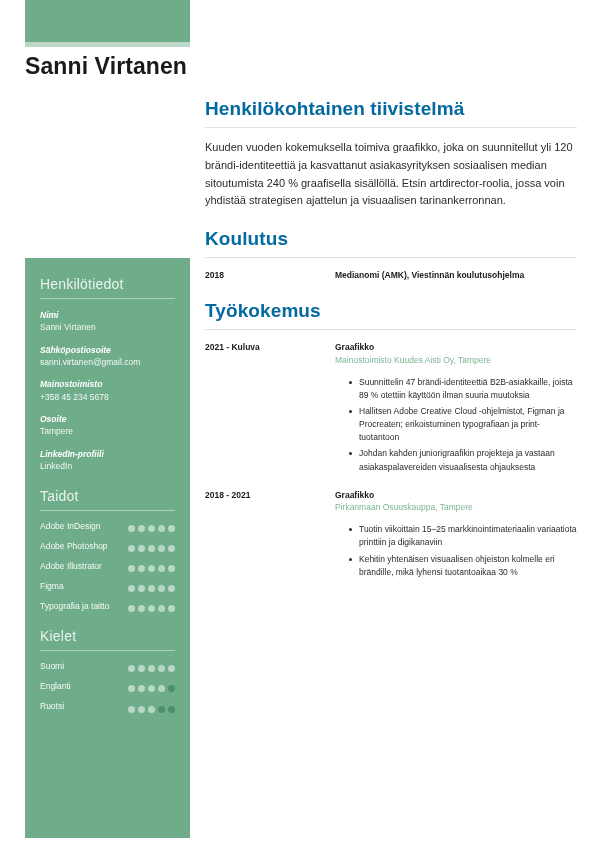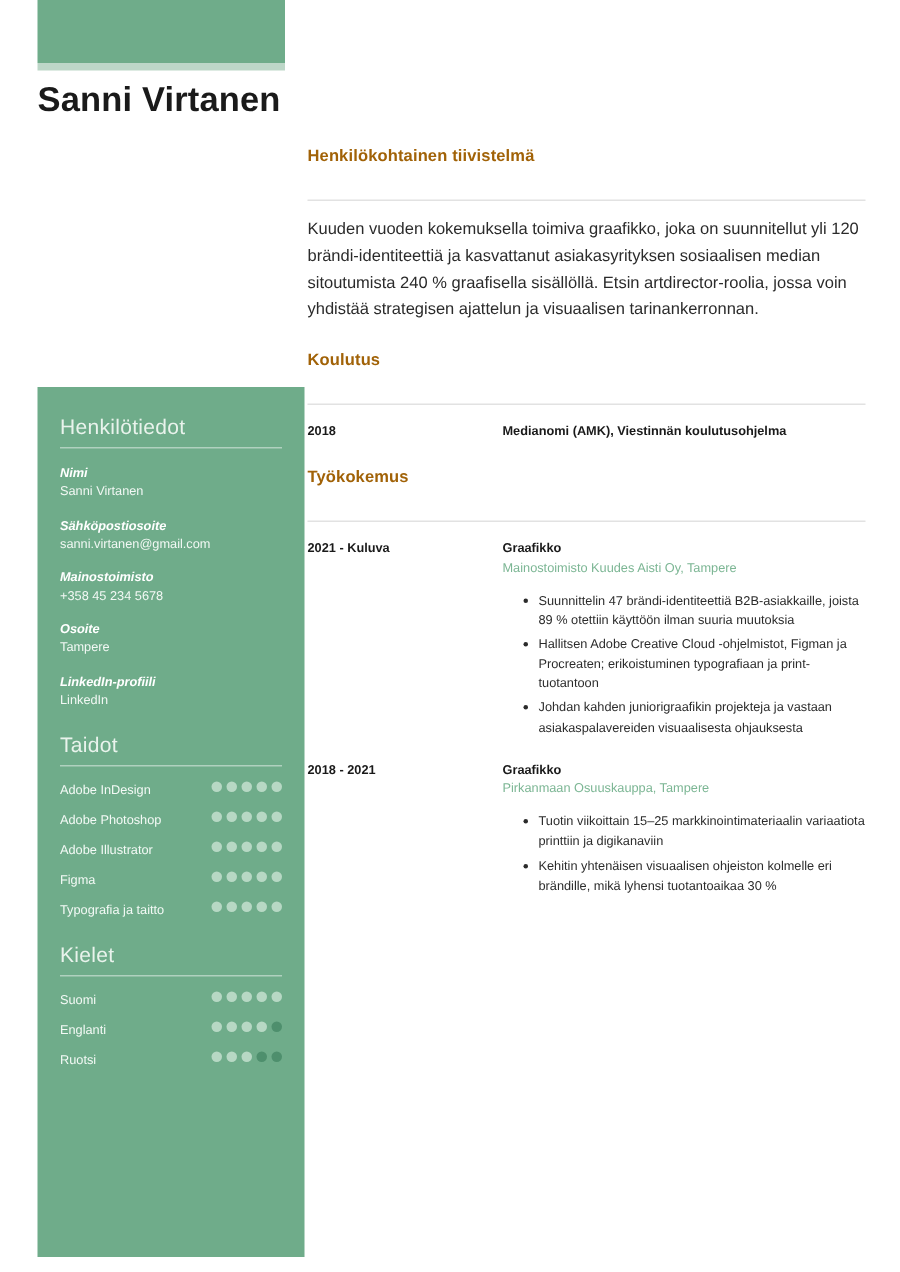--- a/index.html
+++ b/index.html
@@ -48,21 +48,21 @@
     color: #1a1a1a;
     letter-spacing: 0.1px;
     line-height: 1.2;
   }
 
   
   .sidebar {
     position: absolute;
     left: 25px;
     top: 258px;
-    width: 178px;
+    width: 165px;
     height: 580px;
     background: #6FAC8A;
     padding: 18px 15px 20px 15px;
     color: #ffffff;
   }
 
   .side-section + .side-section { margin-top: 16px; }
 
   .side-title {
     font-size: 14px;
@@ -86,21 +86,21 @@
     font-size: 8.5px;
     font-weight: normal;
     color: #f2f8f4;
     line-height: 1.45;
     word-break: break-word;
   }
 
   
   .rating-row {
     display: flex;
-    align-items: flex-start;
+    align-items: flex-end;
     justify-content: space-between;
     margin-bottom: 9px;
   }
   .rating-row:last-child { margin-bottom: 0; }
   .rating-label {
     font-size: 8.5px;
     color: #f4faf6;
     line-height: 1.3;
     padding-right: 6px;
   }
@@ -117,24 +117,24 @@
   .main {
     position: absolute;
     left: 205px;
     top: 98px;
     width: 372px;
   }
 
   .section { margin-bottom: 18px; }
 
   .section-title {
-    font-size: 11px;
-    font-weight: bold;
-    color: #a16207;
-    padding-bottom: 23px;
+    font-size: 19px;
+    font-weight: bold;
+    color: #0369a1;
+    padding-bottom: 7px;
     border-bottom: 1px solid #e2e2e2;
     margin-bottom: 11px;
     letter-spacing: 0.1px;
   }
 
   .summary-text {
     font-size: 11px;
     line-height: 1.62;
     color: #2b2b2b;
     text-align: left;

